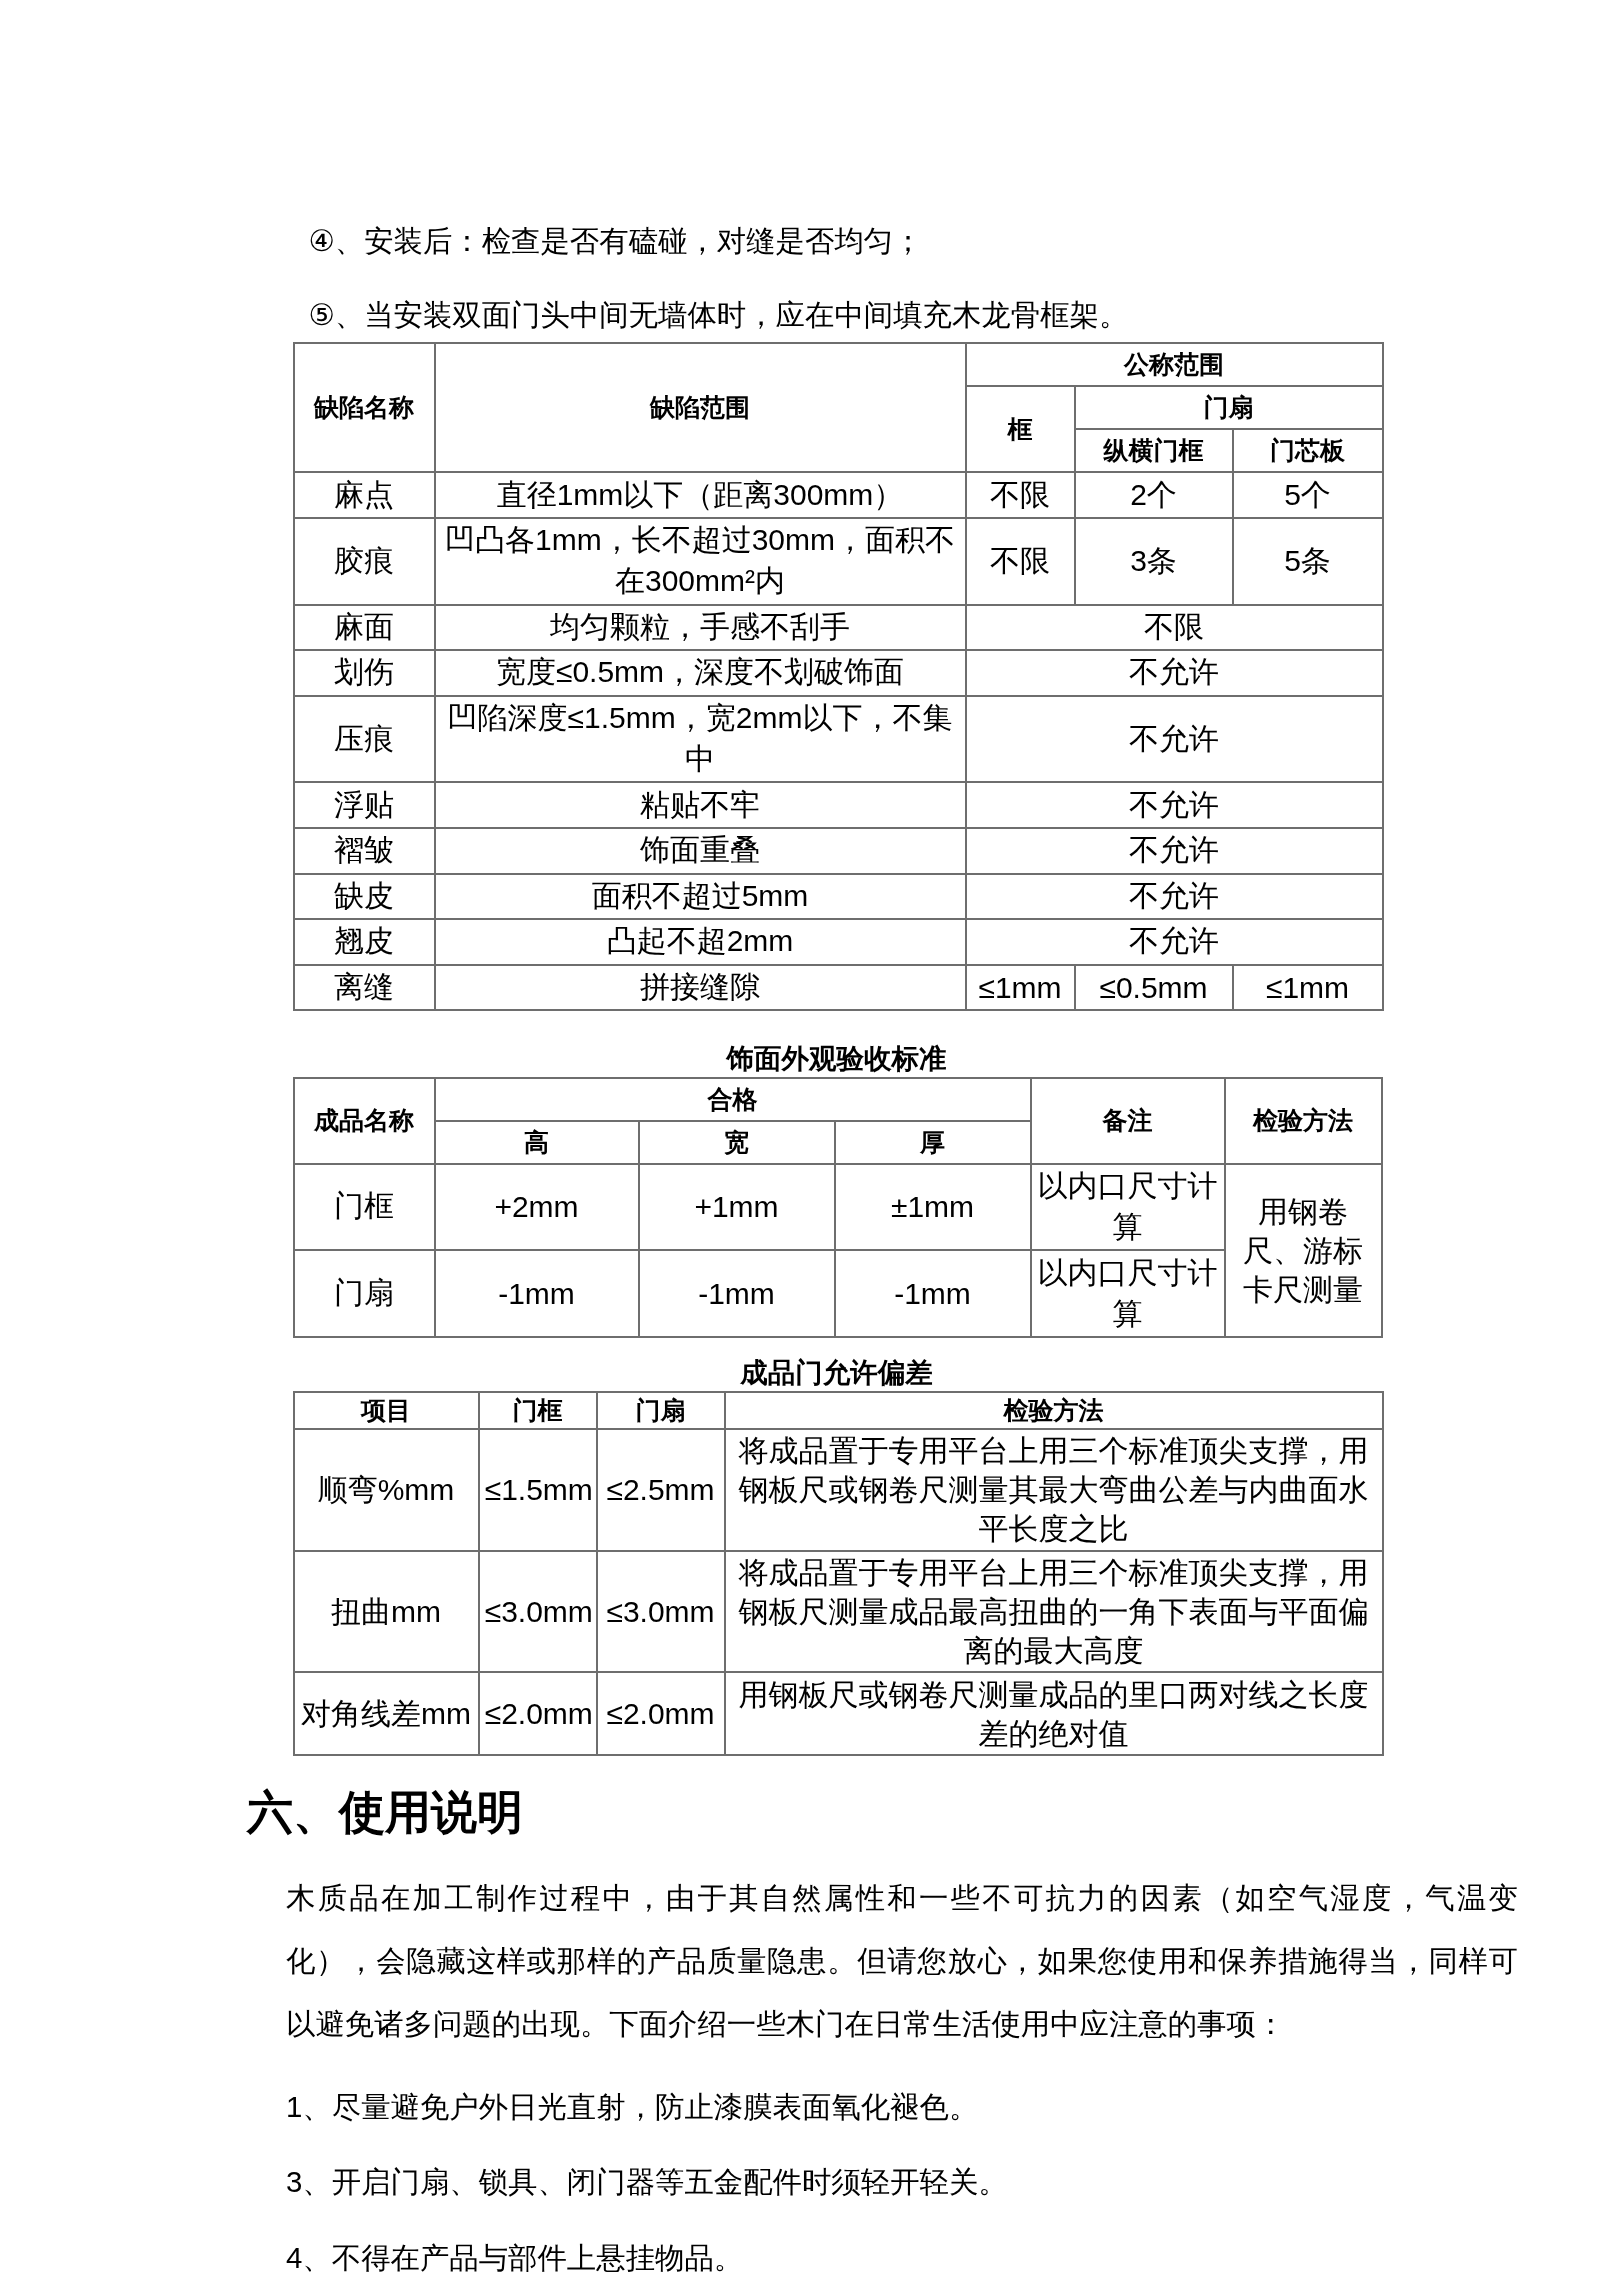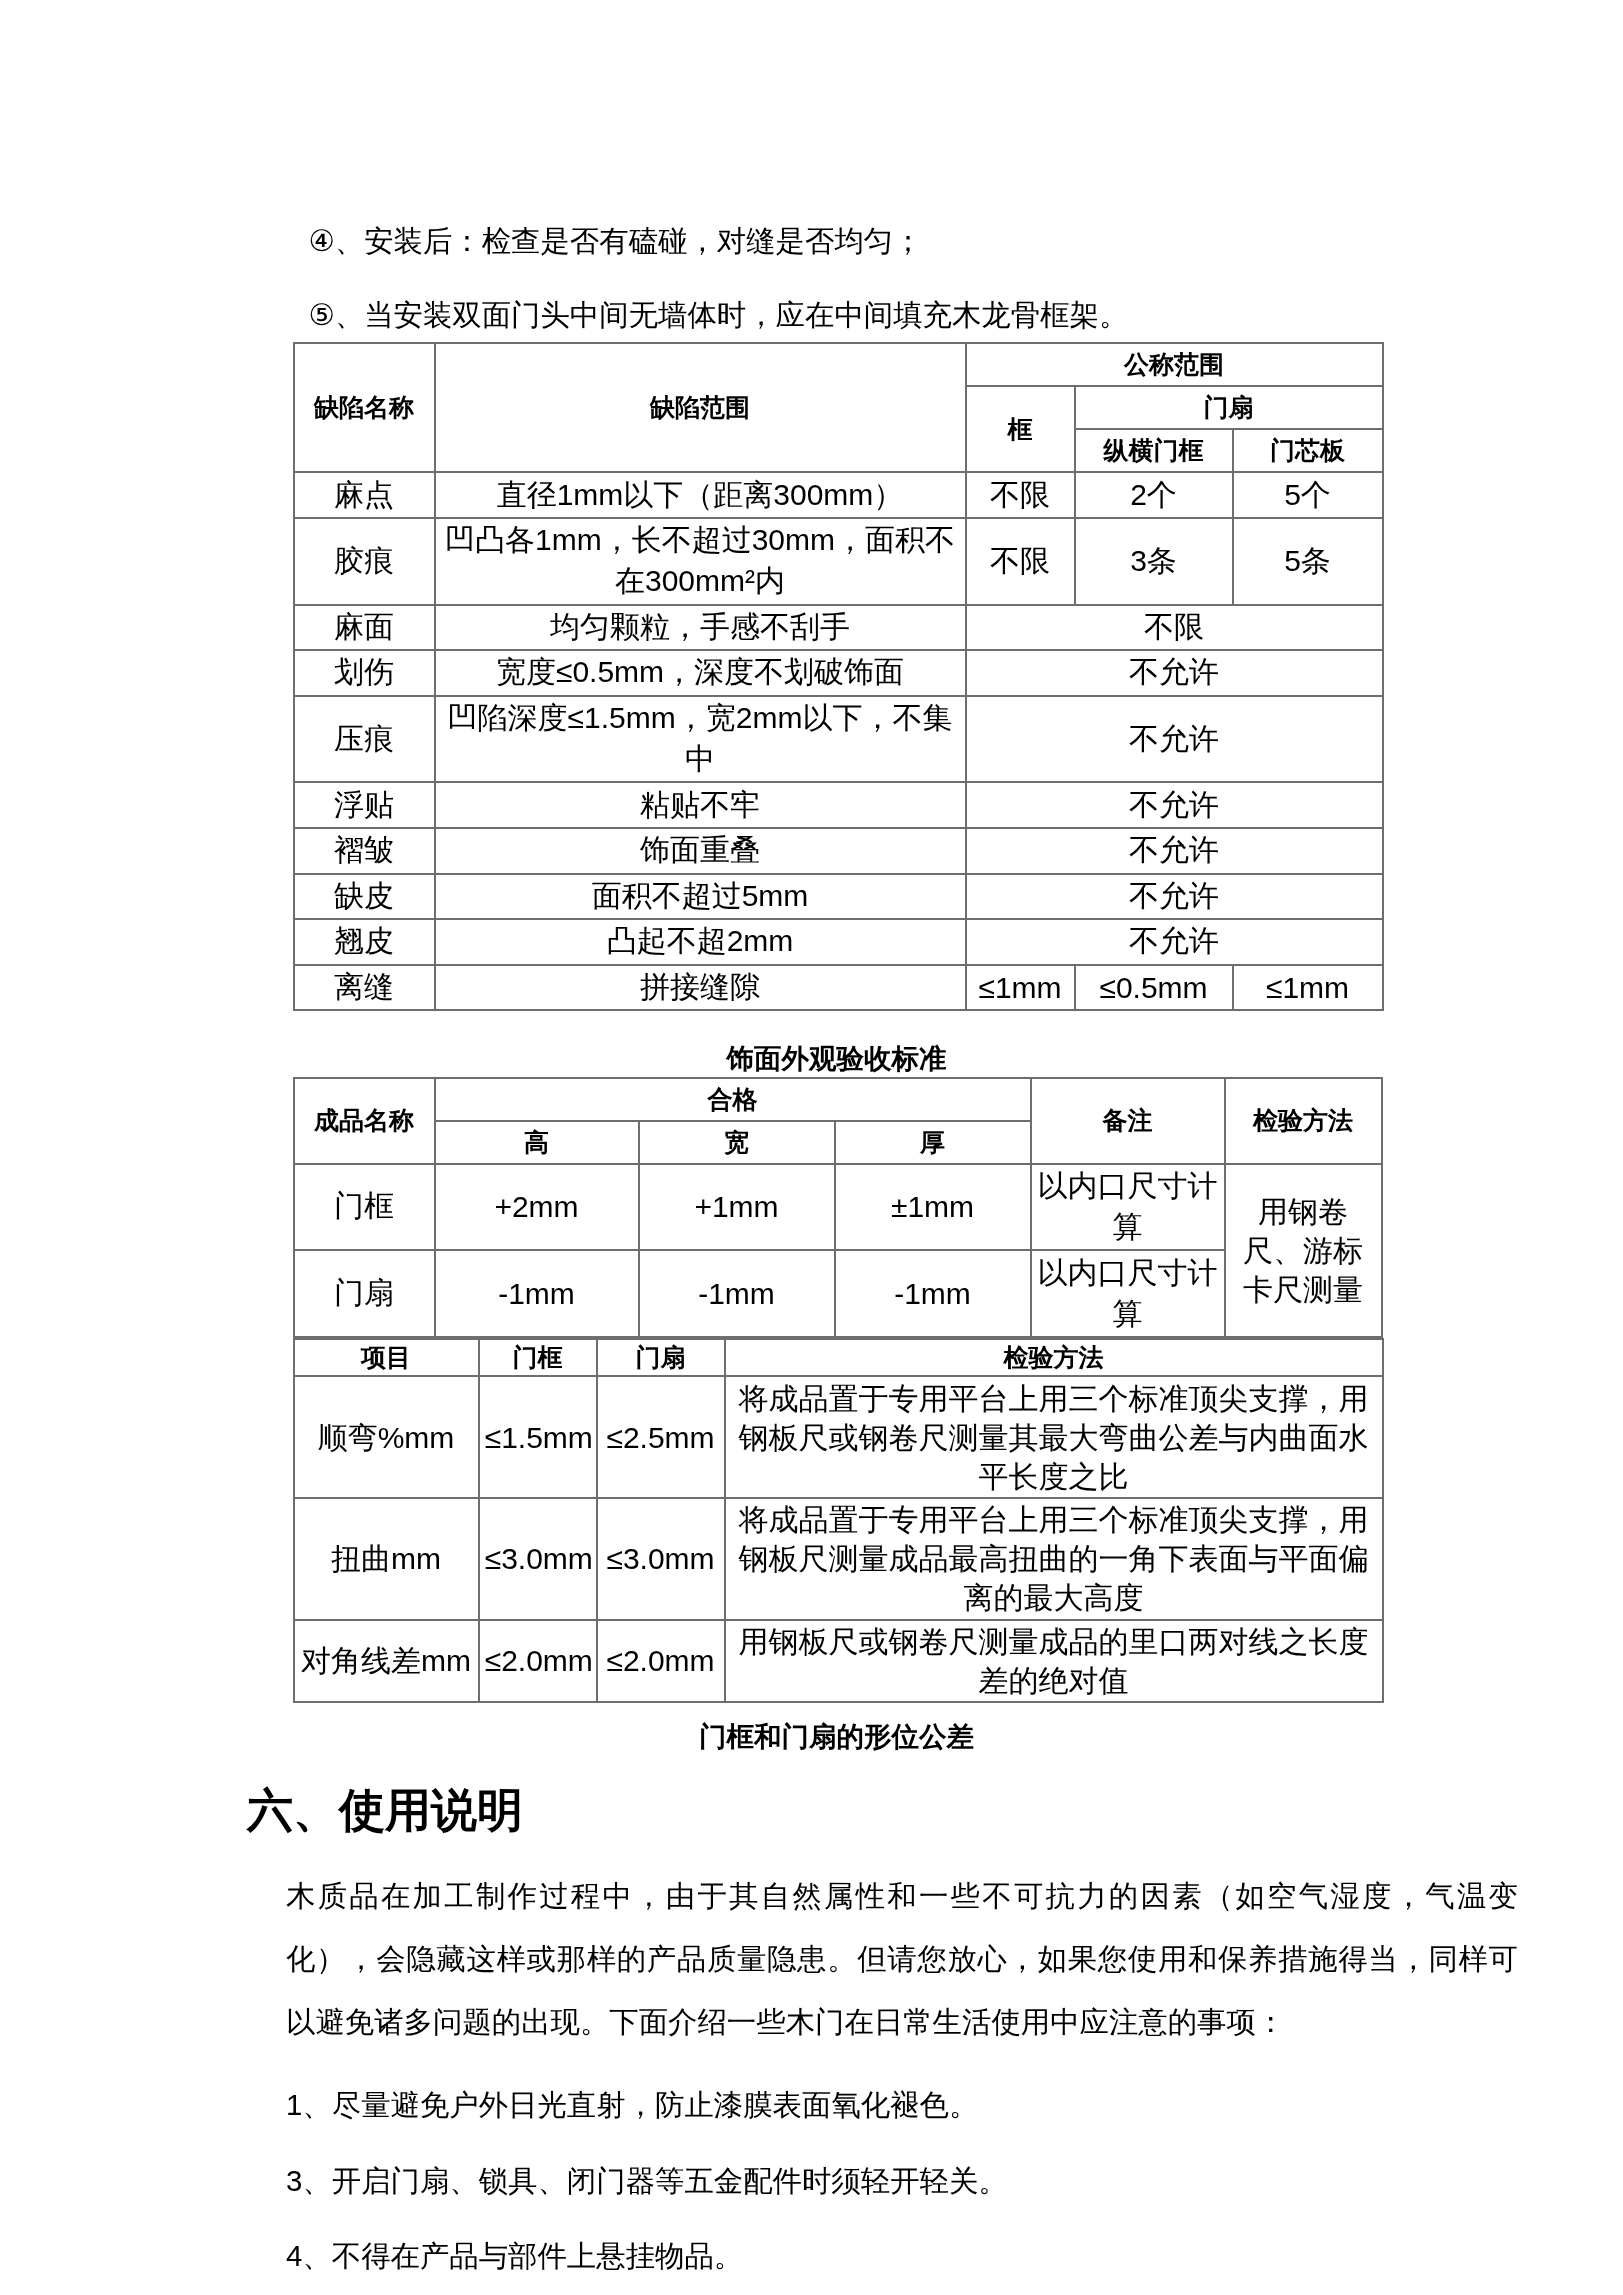--- a/index.html
+++ b/index.html
@@ -214,20 +214,21 @@
         </tr>
         <tr class="dr">
           <td>门扇</td>
           <td>-1mm</td>
           <td>-1mm</td>
           <td>-1mm</td>
           <td>以内口尺寸计算</td>
         </tr>
       </tbody>
     </table>
+    <p class="caption c2">成品门允许偏差</p>
 
     <table class="tbl t3">
       <colgroup>
         <col style="width:185px">
           <col style="width:118px">
           <col style="width:128px">
           <col style="width:658px">
       </colgroup>
       <tbody>
         <tr class="hr">
@@ -249,21 +250,20 @@
           <td>将成品置于专用平台上用三个标准顶尖支撑，用钢板尺测量成品最高扭曲的一角下表面与平面偏离的最大高度</td>
         </tr>
         <tr class="dr3">
           <td>对角线差mm</td>
           <td>≤2.0mm</td>
           <td>≤2.0mm</td>
           <td>用钢板尺或钢卷尺测量成品的里口两对线之长度差的绝对值</td>
         </tr>
       </tbody>
     </table>
-    <p class="caption c3">门框和门扇的形位公差</p>
 
     <h2 class="section">六、使用说明</h2>
 
     <p class="para">木质品在加工制作过程中，由于其自然属性和一些不可抗力的因素（如空气湿度，气温变化），会隐藏这样或那样的产品质量隐患。但请您放心，如果您使用和保养措施得当，同样可以避免诸多问题的出现。下面介绍一些木门在日常生活使用中应注意的事项：</p>
 
     <p class="li first">1、尽量避免户外日光直射，防止漆膜表面氧化褪色。</p>
     <p class="li">3、开启门扇、锁具、闭门器等五金配件时须轻开轻关。</p>
     <p class="li">4、不得在产品与部件上悬挂物品。</p>
 
   </div>

